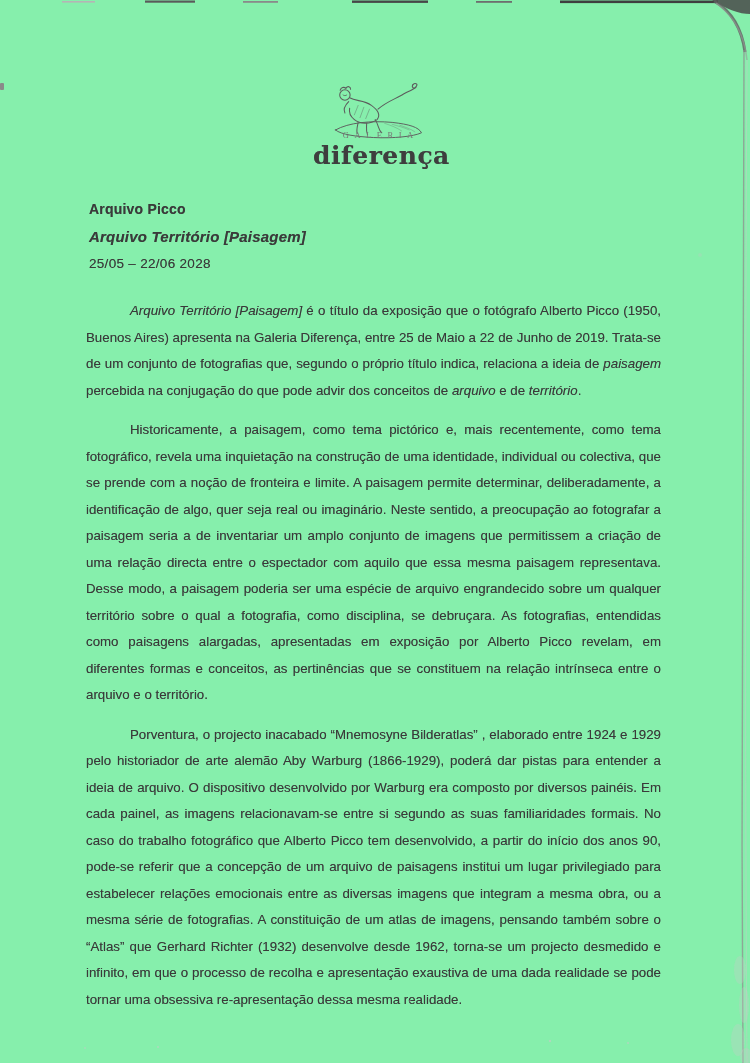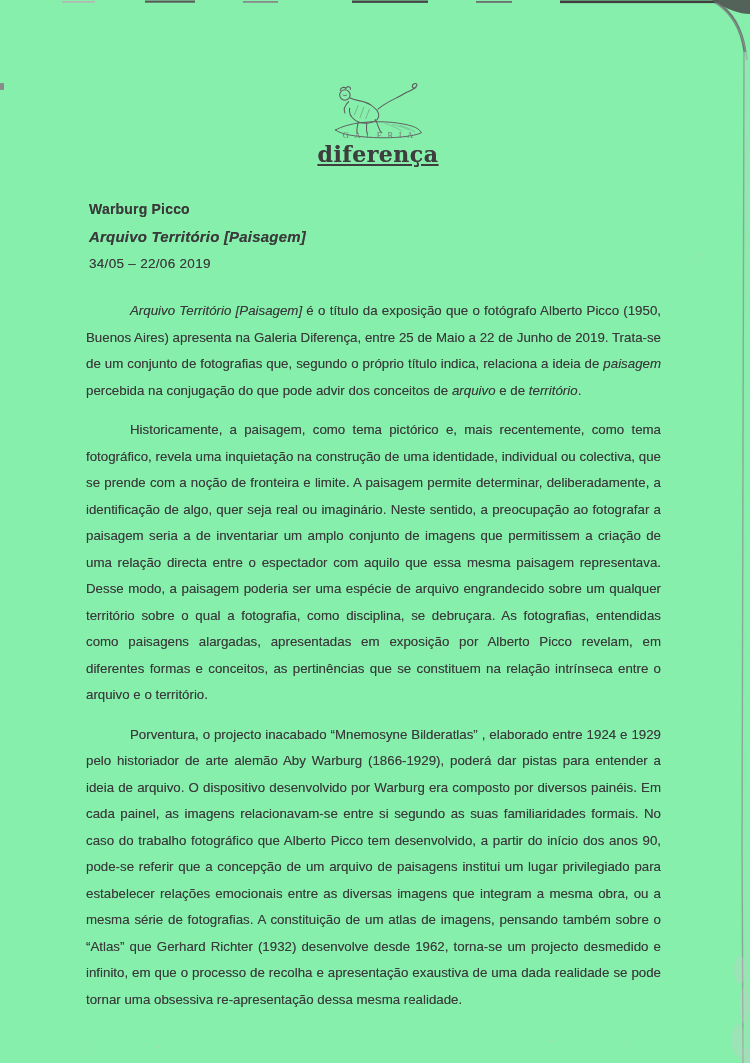--- a/index.html
+++ b/index.html
@@ -22,24 +22,23 @@
     margin-top:-12px;
     font-family:"Liberation Serif", serif;
     font-size:8.5px;letter-spacing:5.5px;
     color:#787878;text-indent:5.5px; 
     white-space:nowrap;
   }
   .logo-name{
     margin-top:1px;
     font-family:"DejaVu Serif", serif;
     font-weight:700;
-    font-size:22px;letter-spacing:.5px;
+    font-size:25px;letter-spacing:.5px;
     color:#3e3e3e;
     text-shadow:0 0 .6px rgba(62,62,62,.6);
-    text-decoration:underline;
   }
   
   .header{position:absolute;left:89px;top:196px;line-height:27px;}
   .header .artist{font-weight:700;font-size:14px;letter-spacing:.2px;}
   .header .title{font-weight:700;font-style:italic;font-size:15px;letter-spacing:.2px;}
   .header .dates{font-size:13.5px;letter-spacing:.3px;}
   .header div{text-shadow:0 0 .6px rgba(58,58,58,.55);}
   
   .article{
     position:absolute;left:86px;top:298px;width:575px;
@@ -79,23 +78,23 @@
 
         <path d="M10,50 C24,42 48,40 70,42 C88,44 98,47 101,53 C92,57 72,59 50,58 C32,57 16,55 10,50 Z" stroke-width="1"></path>
         <path d="M70,44 C76,46 82,47 88,50 M62,43 C68,45 74,47 80,51 M78,45 C84,47 90,49 94,52" stroke-width="0.6" opacity="0.5"></path>
       </g>
     </svg>
     <div class="logo-gallery">GALERIA</div>
     <div class="logo-name">diferença</div>
   </div>
 
   <div class="header">
-    <div class="artist">Warburg Picco</div>
+    <div class="artist">Arquivo Picco</div>
     <div class="title">Arquivo Território [Paisagem]</div>
-    <div class="dates">34/05 – 22/06 2019</div>
+    <div class="dates">25/05 – 22/06 2028</div>
   </div>
 
   <div class="article">
       <p class="para"><span class="run italic">Arquivo Território [Paisagem]</span><span class="run"> é o título da exposição que o fotógrafo Alberto Picco (1950, Buenos Aires) apresenta na Galeria Diferença, entre 25 de Maio a 22 de Junho de 2019. Trata-se de um conjunto de fotografias que, segundo o próprio título indica, relaciona a ideia de </span><span class="run italic">paisagem</span><span class="run"> percebida na conjugação do que pode advir dos conceitos de </span><span class="run italic">arquivo</span><span class="run"> e de </span><span class="run italic">território</span><span class="run">.</span></p>
       <p class="para"><span class="run">Historicamente, a paisagem, como tema pictórico e, mais recentemente, como tema fotográfico, revela uma inquietação na construção de uma identidade, individual ou colectiva, que se prende com a noção de fronteira e limite. A paisagem permite determinar, deliberadamente, a identificação de algo, quer seja real ou imaginário. Neste sentido, a preocupação ao fotografar a paisagem seria a de inventariar um amplo conjunto de imagens que permitissem a criação de uma relação directa entre o espectador com aquilo que essa mesma paisagem representava. Desse modo, a paisagem poderia ser uma espécie de arquivo engrandecido sobre um qualquer território sobre o qual a fotografia, como disciplina, se debruçara. As fotografias, entendidas como paisagens alargadas, apresentadas em exposição por Alberto Picco revelam, em diferentes formas e conceitos, as pertinências que se constituem na relação intrínseca entre o arquivo e o território.</span></p>
       <p class="para"><span class="run">Porventura, o projecto inacabado “Mnemosyne Bilderatlas” , elaborado entre 1924 e 1929 pelo historiador de arte alemão Aby Warburg (1866-1929), poderá dar pistas para entender a ideia de arquivo. O dispositivo desenvolvido por Warburg era composto por diversos painéis. Em cada painel, as imagens relacionavam-se entre si segundo as suas familiaridades formais. No caso do trabalho fotográfico que Alberto Picco tem desenvolvido, a partir do início dos anos 90, pode-se referir que a concepção de um arquivo de paisagens institui um lugar privilegiado para estabelecer relações emocionais entre as diversas imagens que integram a mesma obra, ou a mesma série de fotografias. A constituição de um atlas de imagens, pensando também sobre o “Atlas” que Gerhard Richter (1932) desenvolve desde 1962, torna-se um projecto desmedido e infinito, em que o processo de recolha e apresentação exaustiva de uma dada realidade se pode tornar uma obsessiva re-apresentação dessa mesma realidade.</span></p>
     </div>
 
   <svg class="artifacts" width="750" height="1063" viewBox="0 0 750 1063">
 

